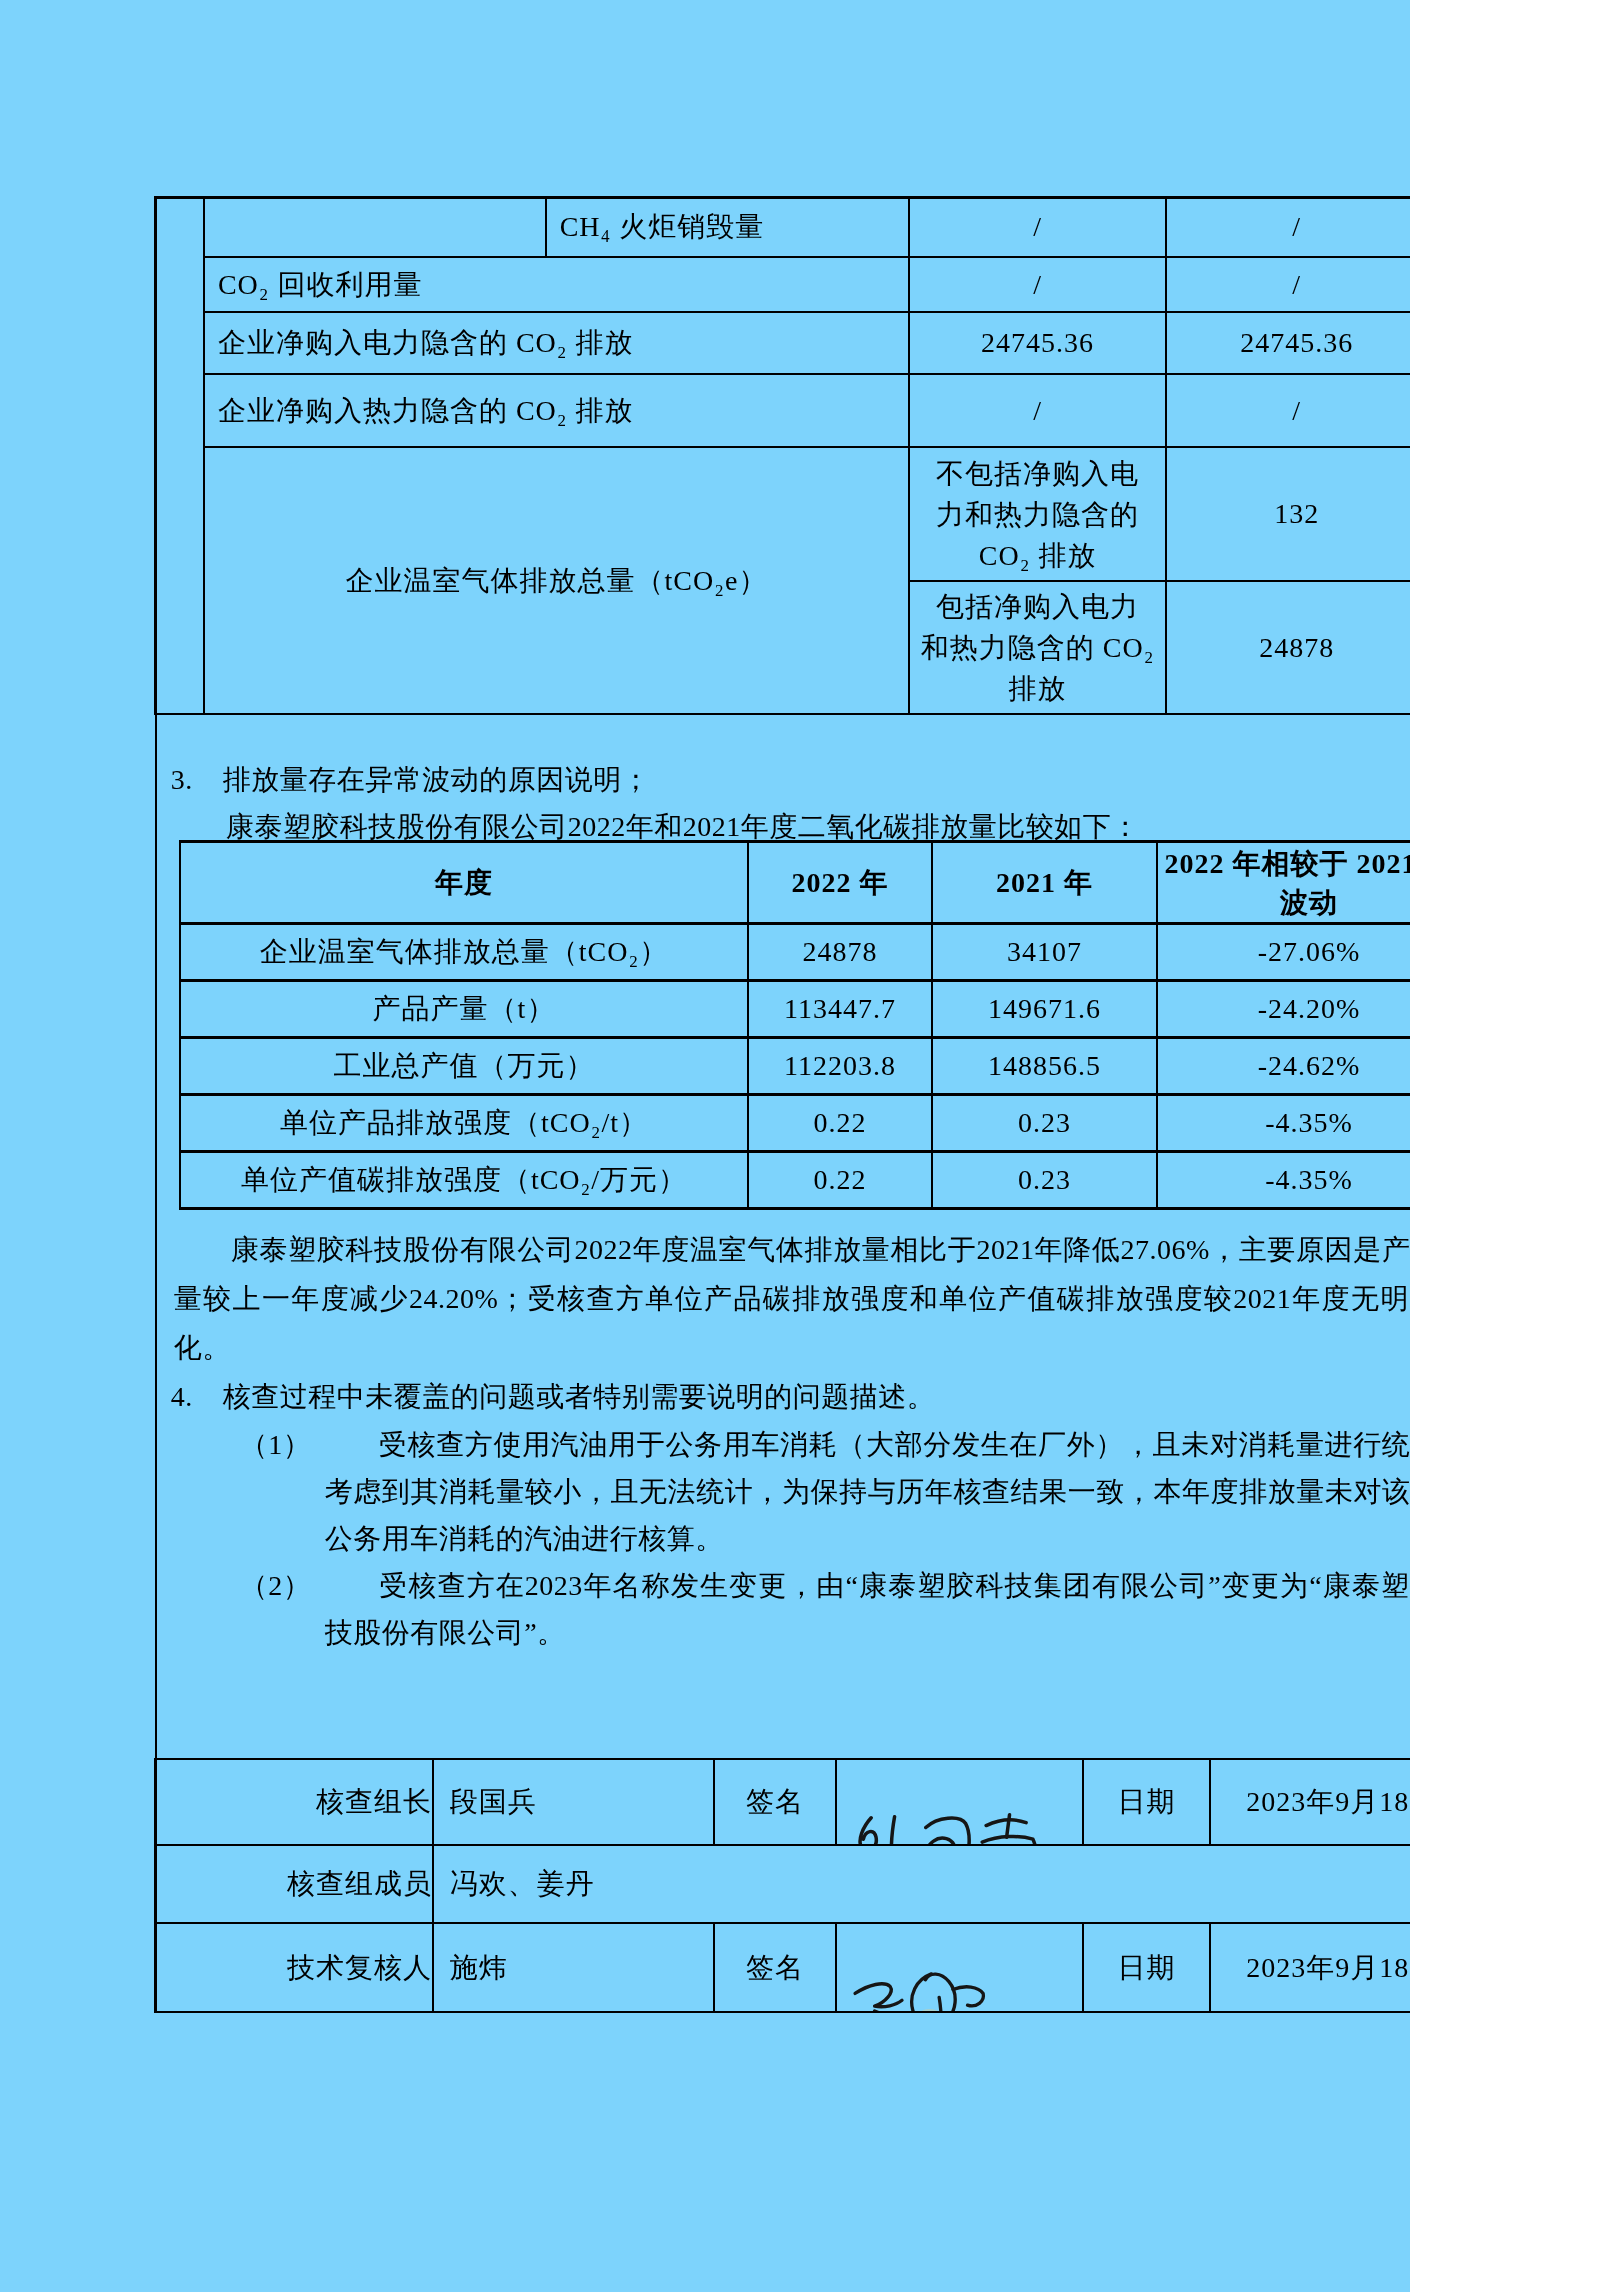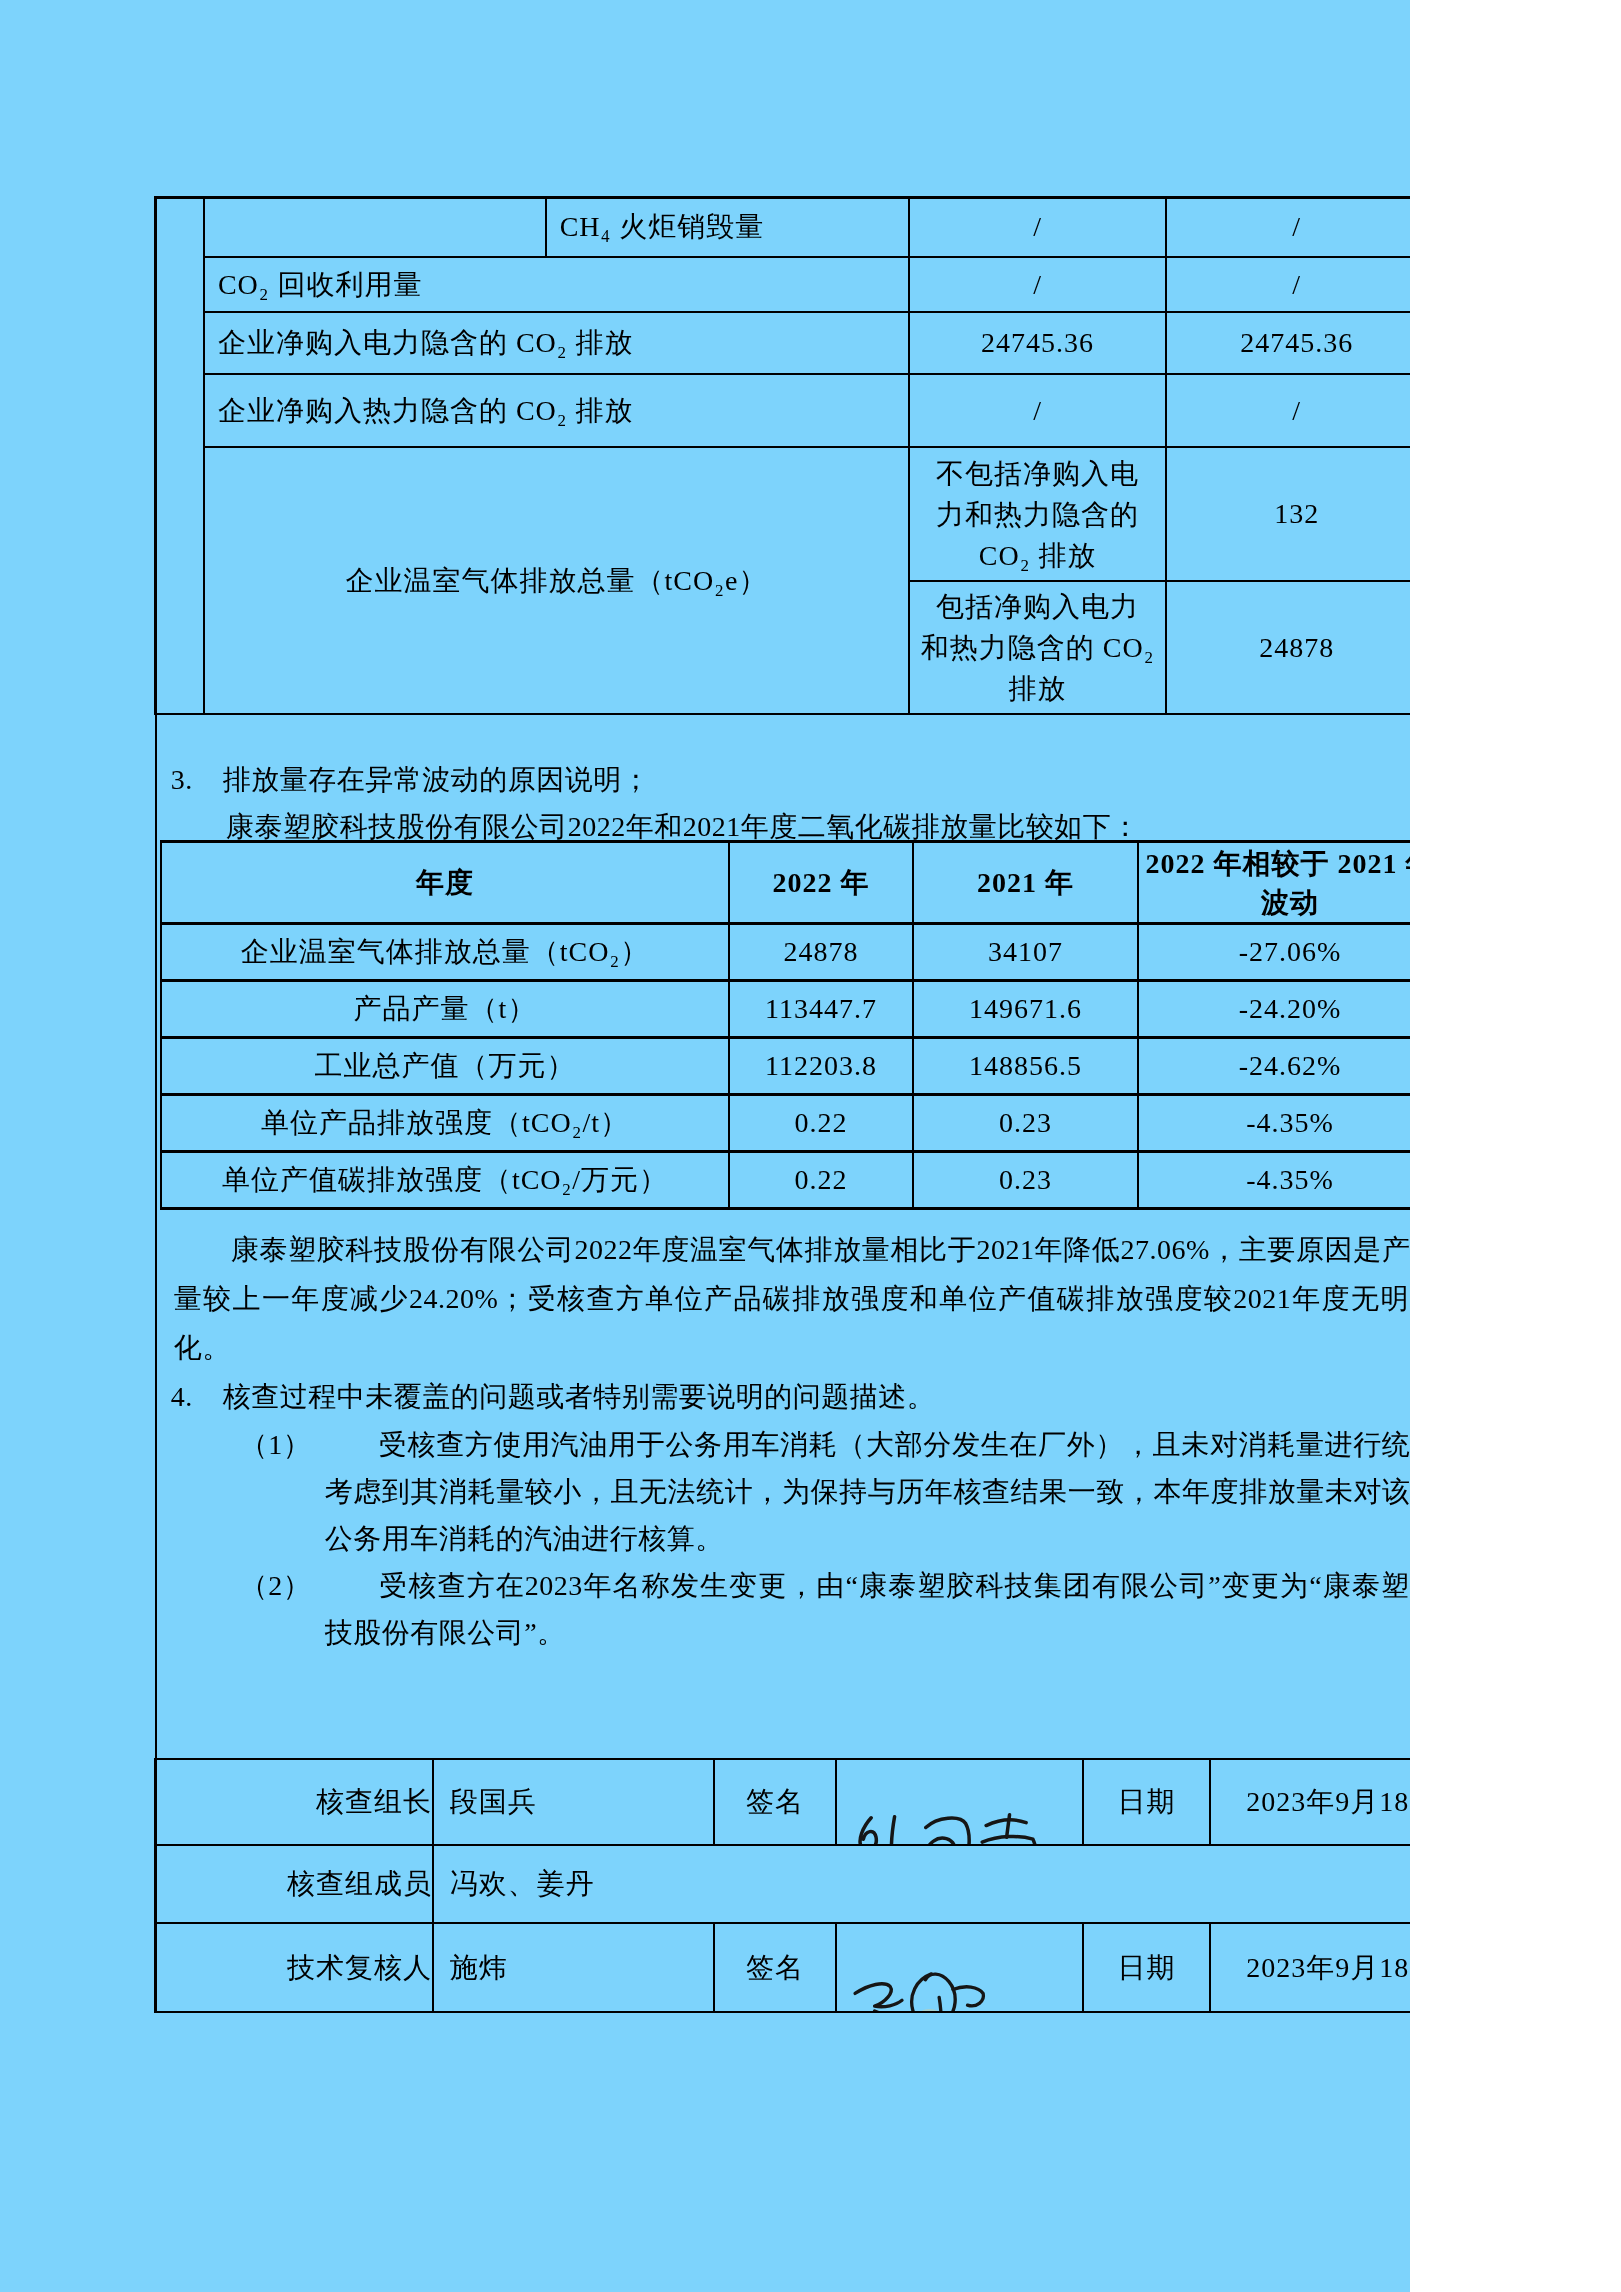--- a/index.html
+++ b/index.html
@@ -55,21 +55,21 @@
     position: absolute; left: 13.7px; top: 557px;
     width: 1284px;
     font-size: 28px; line-height: 47px;
     letter-spacing: 0.5px;
   }
   .sec-num { display: inline-block; width: 52px; text-indent: 0; }
   .sec3 .intro { text-indent: 55px; }
 
   
   .cmp {
-    position: absolute; left: 3px; top: 641px;
+    position: absolute; left: 22px; top: 641px;
     width: 1282px;
   }
   .cmp th, .cmp td {
     border: 2px solid #000;
     border-top-width: 3.9px; border-bottom-width: 3.9px;
     font-size: 28px;
     text-align: center;
     letter-spacing: 1px;
     padding: 0;
   }

